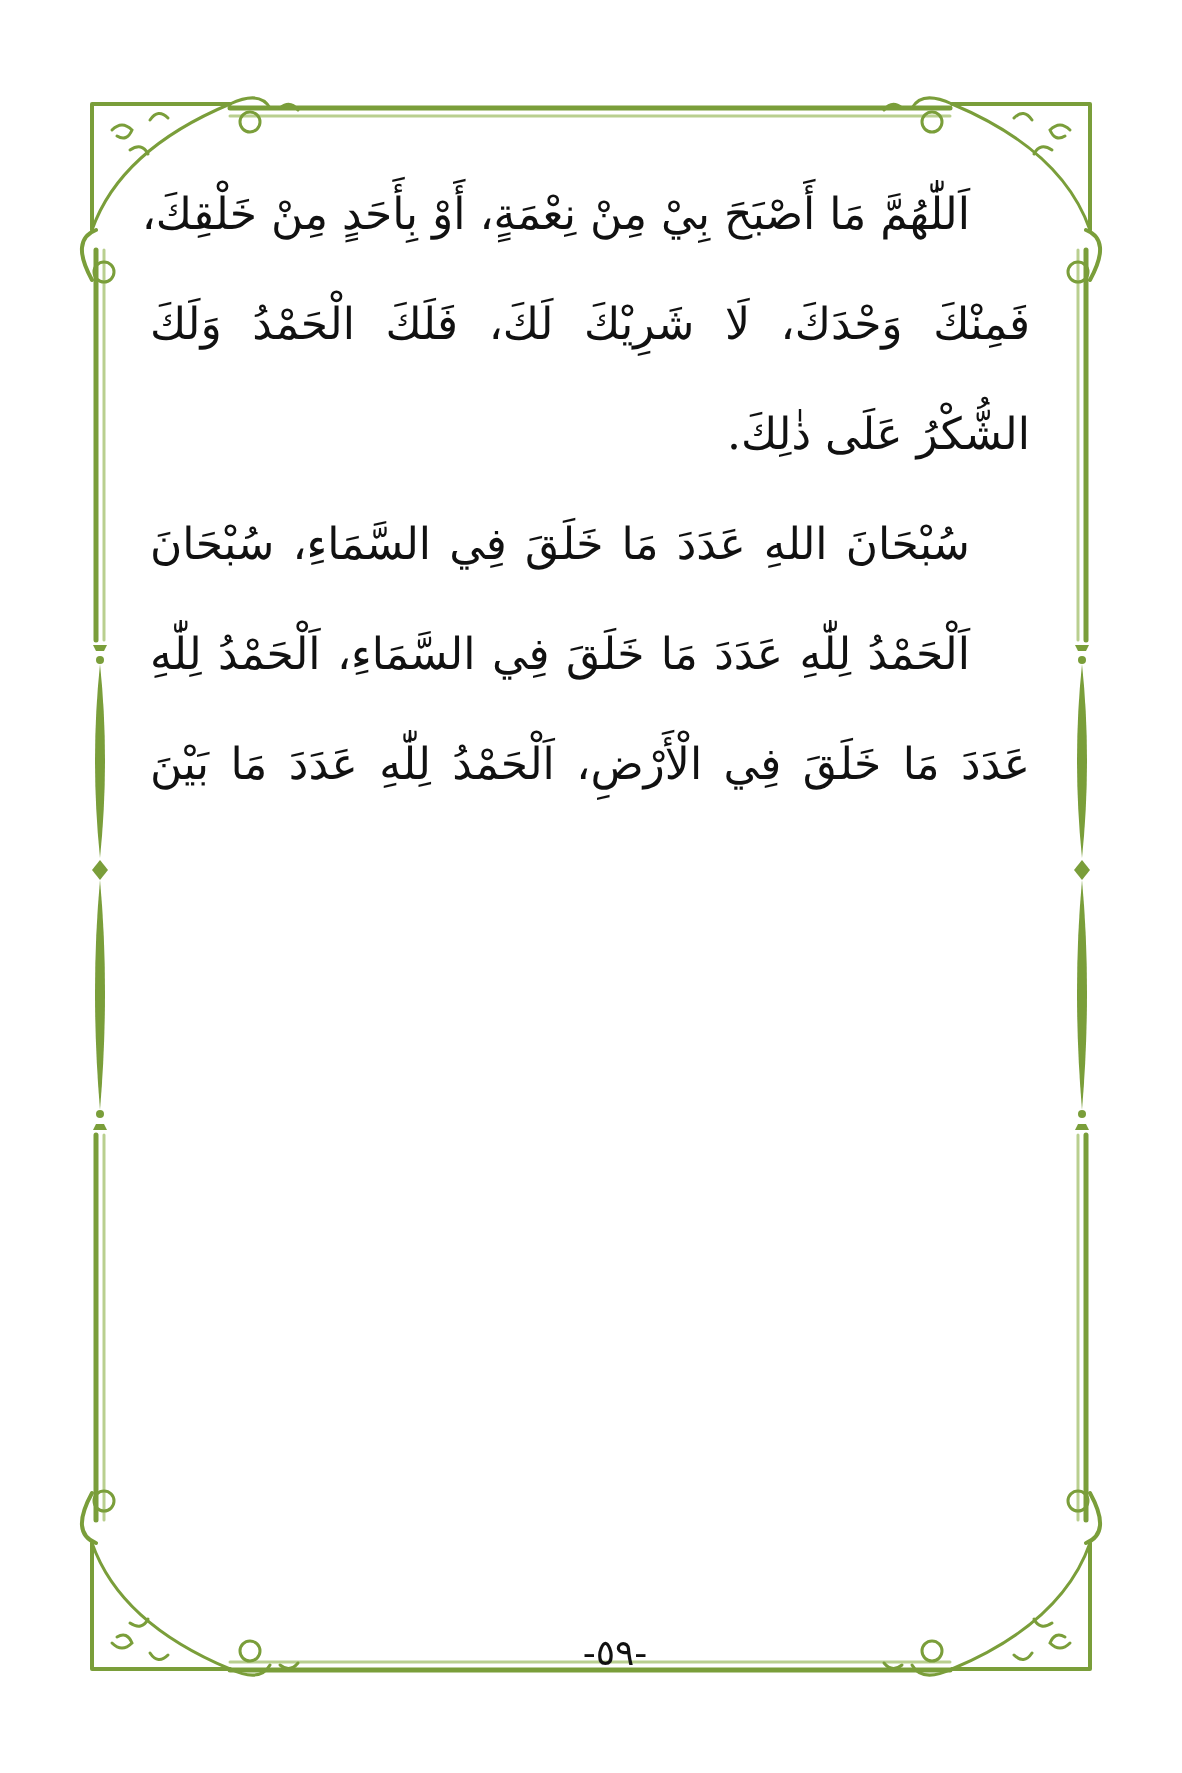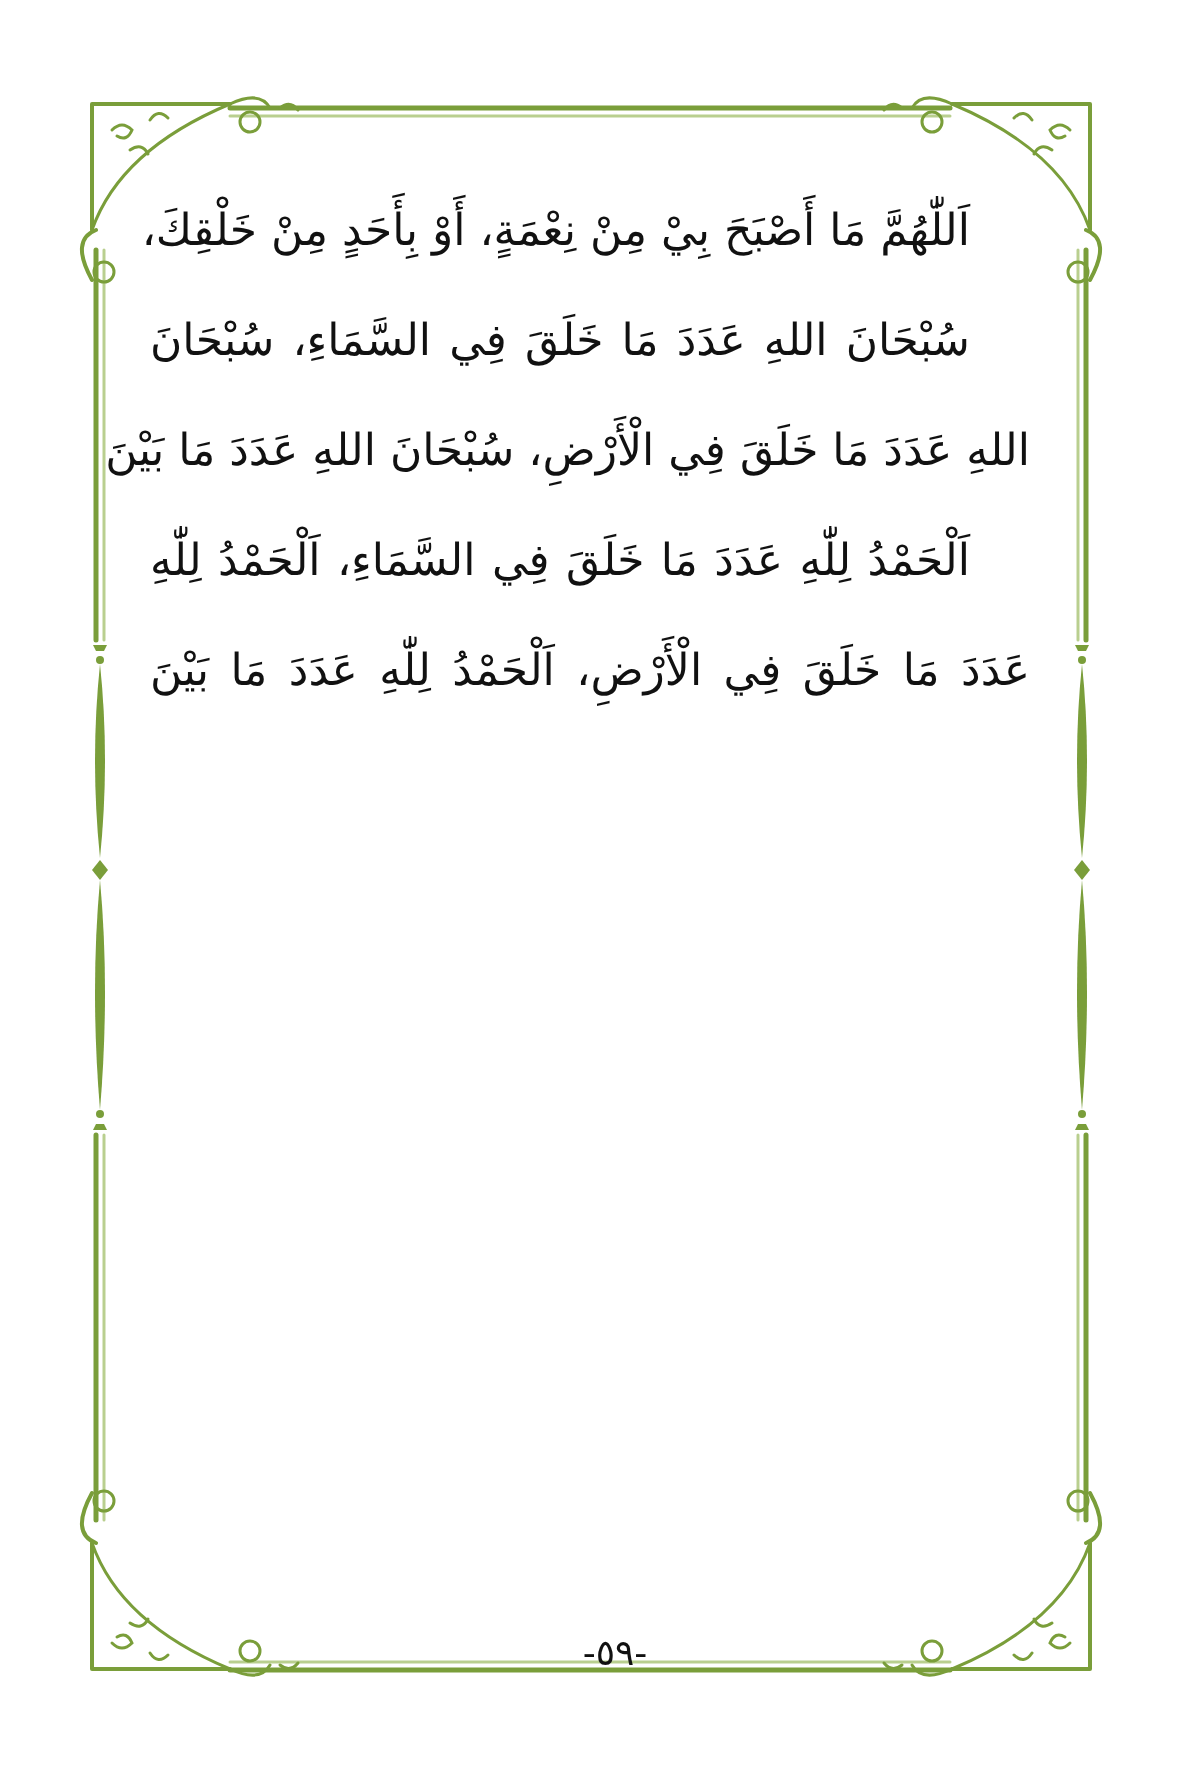--- a/index.html
+++ b/index.html
@@ -1,19 +1,19 @@
 <!DOCTYPE html>
 <html><head>
 <meta charset="utf-8">
 <style>
   html, body { margin:0; padding:0; background:#ffffff; }
   body { width:1182px; height:1773px; position:relative; overflow:hidden; }
   .frame-svg { position:absolute; left:0; top:0; width:1182px; height:1773px; }
   .content {
-    position:absolute; left:150px; top:175px; width:880px;
+    position:absolute; left:150px; top:159px; width:880px;
     direction:rtl; text-align:justify;
     font-family:"DejaVu Serif", serif; color:#111111;
   }
   .para { margin:0 0 0 0; }
   .line {
     display:block; font-size:44px; line-height:110px; height:110px;
     text-align:justify; text-align-last:justify; white-space:nowrap;
   }
   .line.last { text-align-last:right; }
   .line.indent { padding-right:60px; }
@@ -72,24 +72,25 @@
       <circle cx="100" cy="1114" r="4"></circle>
       <path d="M93 1130 h14 l-3 -6 h-8 z"></path>
     </g>
     <use href="#spindle" transform="translate(982,0)"></use>
   </g>
 </svg>
 
 <div class="content">
   <div class="para">
     <span class="line indent">اَللّٰهُمَّ مَا أَصْبَحَ بِيْ مِنْ نِعْمَةٍ، أَوْ بِأَحَدٍ مِنْ خَلْقِكَ،</span>
+    <span class="line">فَمِنْكَ وَحْدَكَ، لَا شَرِيْكَ لَكَ، فَلَكَ الْحَمْدُ وَلَكَ</span>
+    <span class="line last">الشُّكْرُ عَلَى ذٰلِكَ.</span>
   </div>
   <div class="para">
     <span class="line indent">سُبْحَانَ اللهِ عَدَدَ مَا خَلَقَ فِي السَّمَاءِ، سُبْحَانَ</span>
-    <span class="line">اللهِ عَدَدَ مَا خَلَقَ فِي الْأَرْضِ، سُبْحَانَ اللهِ عَدَدَ مَا بَيْنَ</span>
   </div>
   <div class="para">
     <span class="line indent">اَلْحَمْدُ لِلّٰهِ عَدَدَ مَا خَلَقَ فِي السَّمَاءِ، اَلْحَمْدُ لِلّٰهِ</span>
     <span class="line">عَدَدَ مَا خَلَقَ فِي الْأَرْضِ، اَلْحَمْدُ لِلّٰهِ عَدَدَ مَا بَيْنَ</span>
   </div>
 </div>
 
 <div class="page-number">-٥٩-</div>
 
 </body></html>

